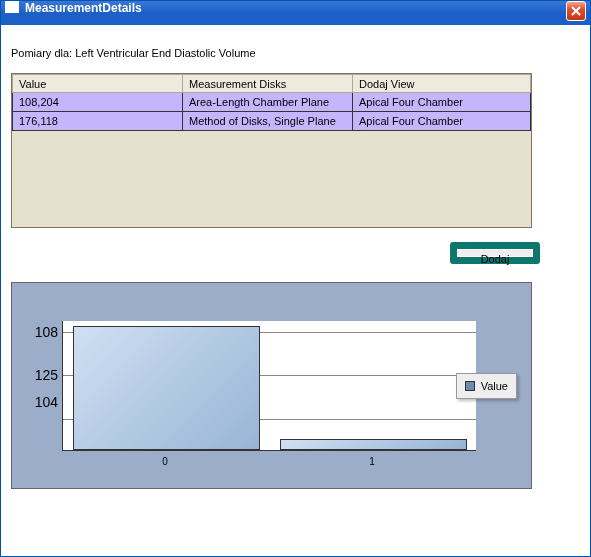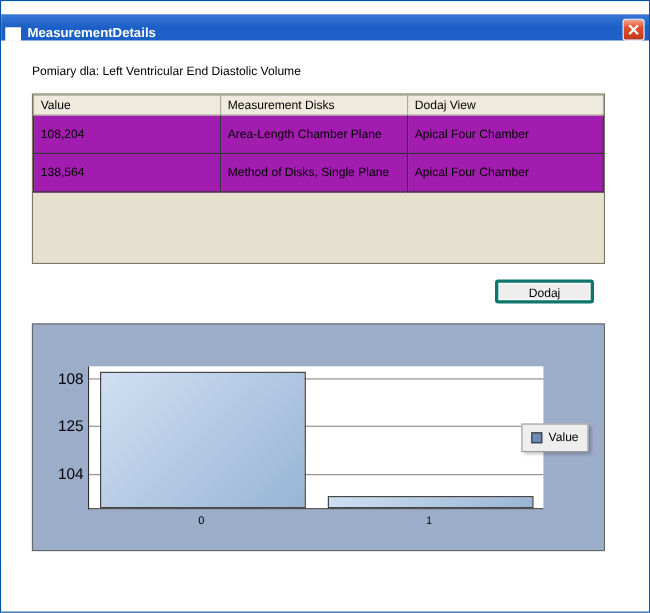--- a/index.html
+++ b/index.html
@@ -11,24 +11,23 @@
     background: #fff;
     width: 591px;
     height: 557px;
     overflow: hidden;
     border: 1px solid #0055aa;
   }
   .titlebar {
     height: 24px;
     background: linear-gradient(to bottom, #3a77d6 0%, #1b5fc7 50%, #1b5fc7 100%);
     display: flex;
-    align-items: flex-end;
+    align-items: flex-start;
     padding: 0 4px;
     color: #fff;
-    margin-top: 12px;
   }
   .titlebar .app-icon {
     width: 14px;
     height: 12px;
     background: #fff;
     border: 1px solid #fff;
     margin-right: 6px;
   }
   .titlebar-title {
     font-weight: bold;
@@ -41,21 +40,21 @@
     background: linear-gradient(to bottom, #f6a48a, #e04f2e 40%, #c23718);
     border: 1px solid #fff;
     border-radius: 3px;
     display: flex;
     align-items: center;
     justify-content: center;
     cursor: pointer;
   }
   .close-btn svg { width: 10px; height: 10px; }
   .content {
-    padding: 22px 22px 10px 28px;
+    padding: 22px 22px 10px 10px;
     background: #fff;
   }
   .prompt {
     font-size: 11px;
     margin-bottom: 14px;
     color: #000;
   }
   .grid-panel {
     width: 521px;
     height: 155px;
@@ -70,36 +69,36 @@
   }
   table.data th {
     background: #eeeade;
     border: 1px solid #aca899;
     text-align: left;
     font-weight: normal;
     padding: 2px 6px;
     height: 18px;
   }
   table.data td {
-    background: #a21caf;
+    background: #c4b5fd;
     border: 1px solid #333;
     padding: 1px 6px;
-    height: 35px;
+    height: 19px;
   }
   .btn-row {
     display: flex;
     justify-content: flex-end;
     gap: 18px;
     padding: 14px 28px 8px 0;
   }
   .btn {
     width: 90px;
     height: 22px;
     background: #eee;
-    border: 3px solid #0f766e;
+    border: 7px solid #0f766e;
     border-radius: 3px;
     font-size: 11px;
     font-family: inherit;
     cursor: pointer;
     box-shadow: inset 0 0 0 1px #fff;
     line-height: 18px;
   }
   .chart-panel {
     width: 521px;
     height: 207px;
@@ -204,42 +203,42 @@
           <th>Dodaj View</th>
         </tr>
       </thead>
       <tbody>
         <tr>
           <td>108,204</td>
           <td>Area-Length Chamber Plane</td>
           <td>Apical Four Chamber</td>
         </tr>
         <tr>
-          <td>138,564</td>
+          <td>176,118</td>
           <td>Method of Disks, Single Plane</td>
           <td>Apical Four Chamber</td>
         </tr>
       </tbody>
     </table>
   </div>
 
   <div class="btn-row">
     <button class="btn">Dodaj</button>
   </div>
 
   <div class="chart-panel">
     <div class="plot-area">
       <div class="plot-bg">
         <div class="gridline" style="top:97.5px"></div>
         <div class="gridline" style="top:54.2px"></div>
         <div class="gridline" style="top:10.8px"></div>
         <div class="bar" style="left:10px;width:187px;height:123.6px"></div>
         <div class="bar" style="left:217px;width:187px;height:11.1px"></div>
       </div>
-      <div class="ytick" style="top:97px">104</div>
+      <div class="ytick" style="top:81px">104</div>
       <div class="ytick" style="top:54.2px">125</div>
       <div class="ytick" style="top:10.8px">108</div>
       <div class="xtick" style="left:103px">0</div>
       <div class="xtick" style="left:310px">1</div>
     </div>
     <div class="legend">
       <div class="legend-swatch"></div>
       <span>Value</span>
     </div>
   </div>

